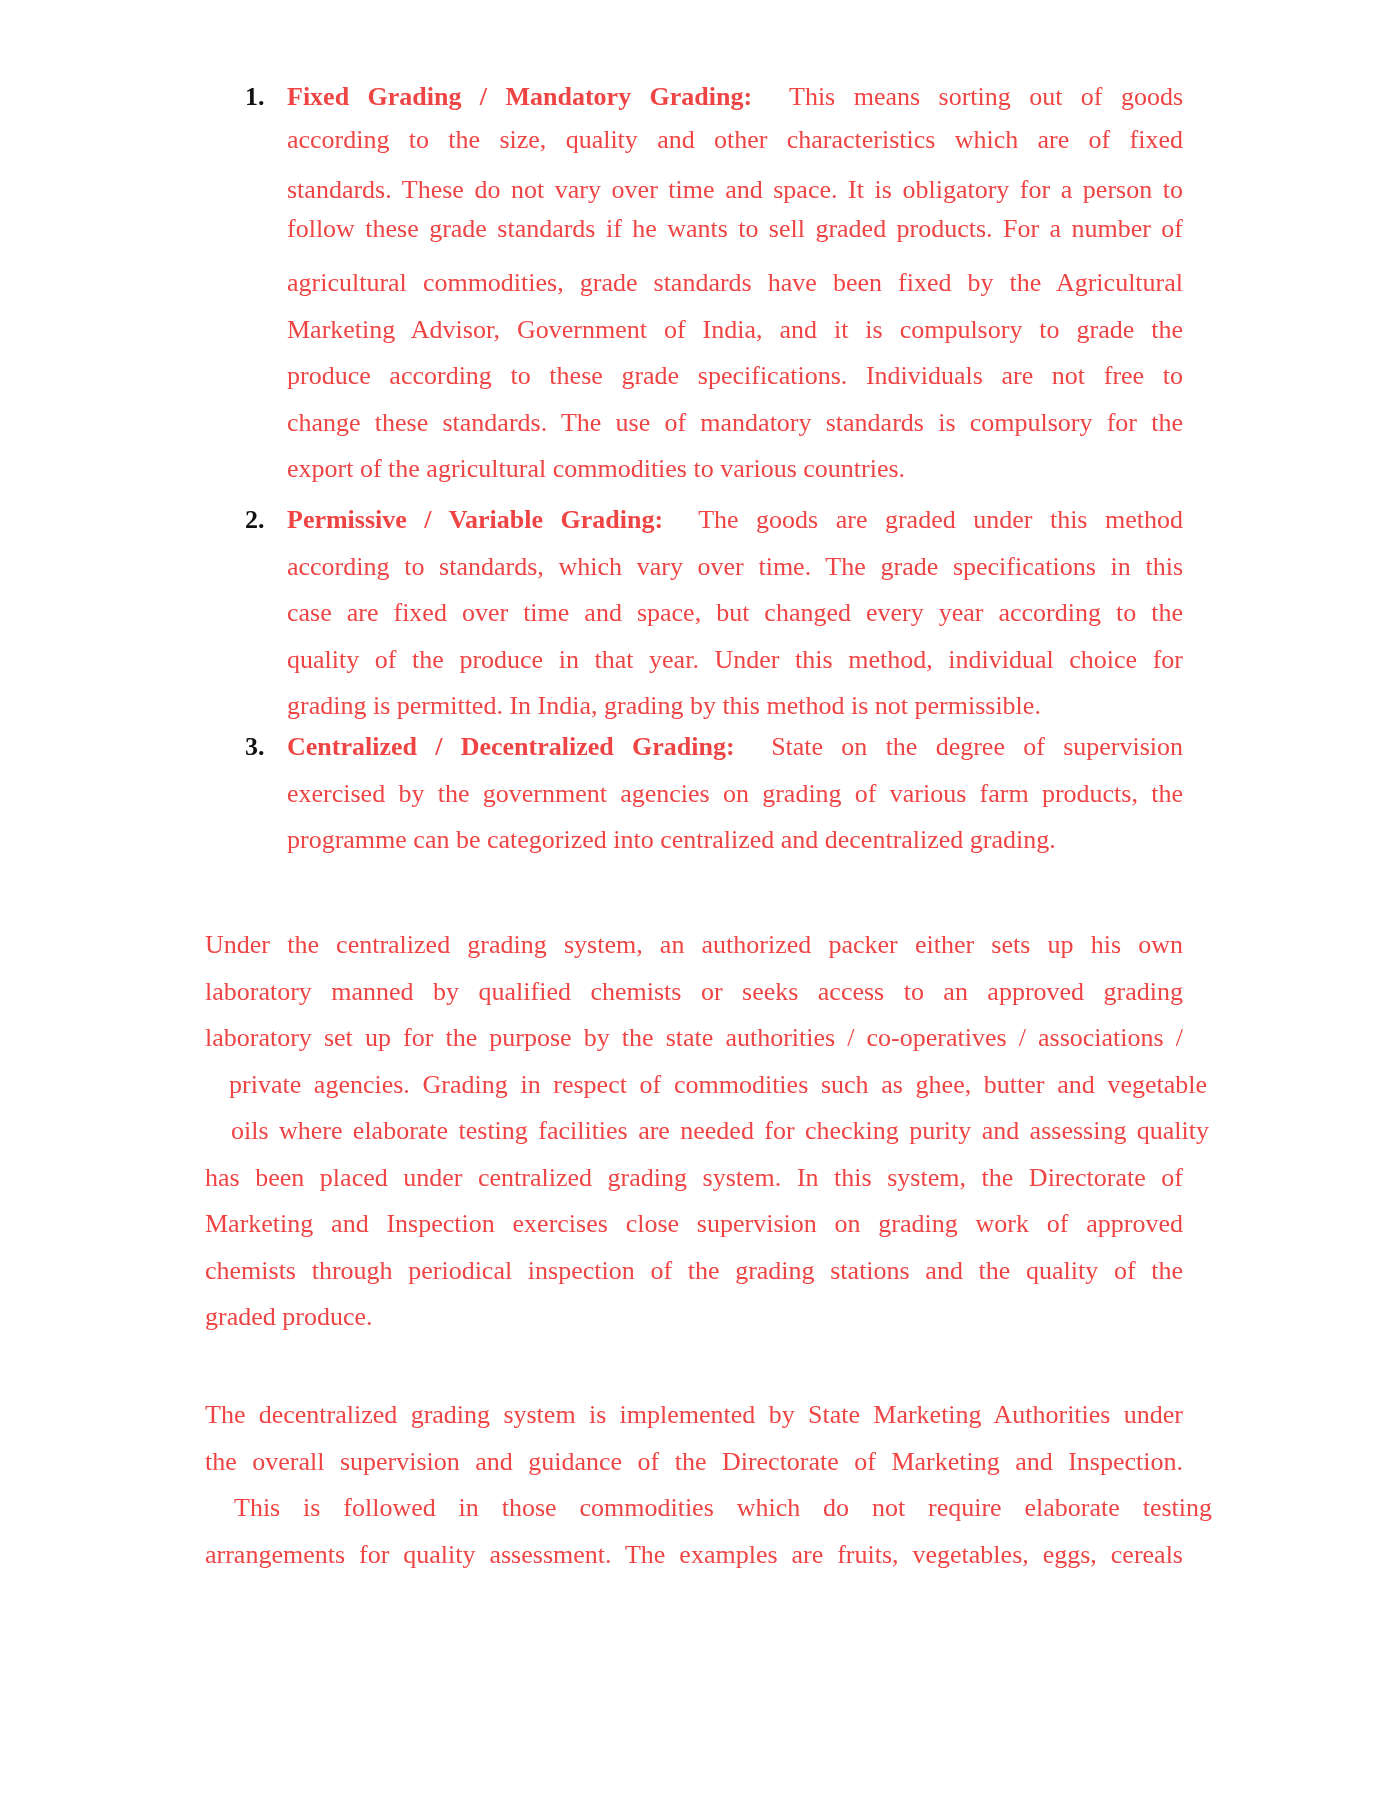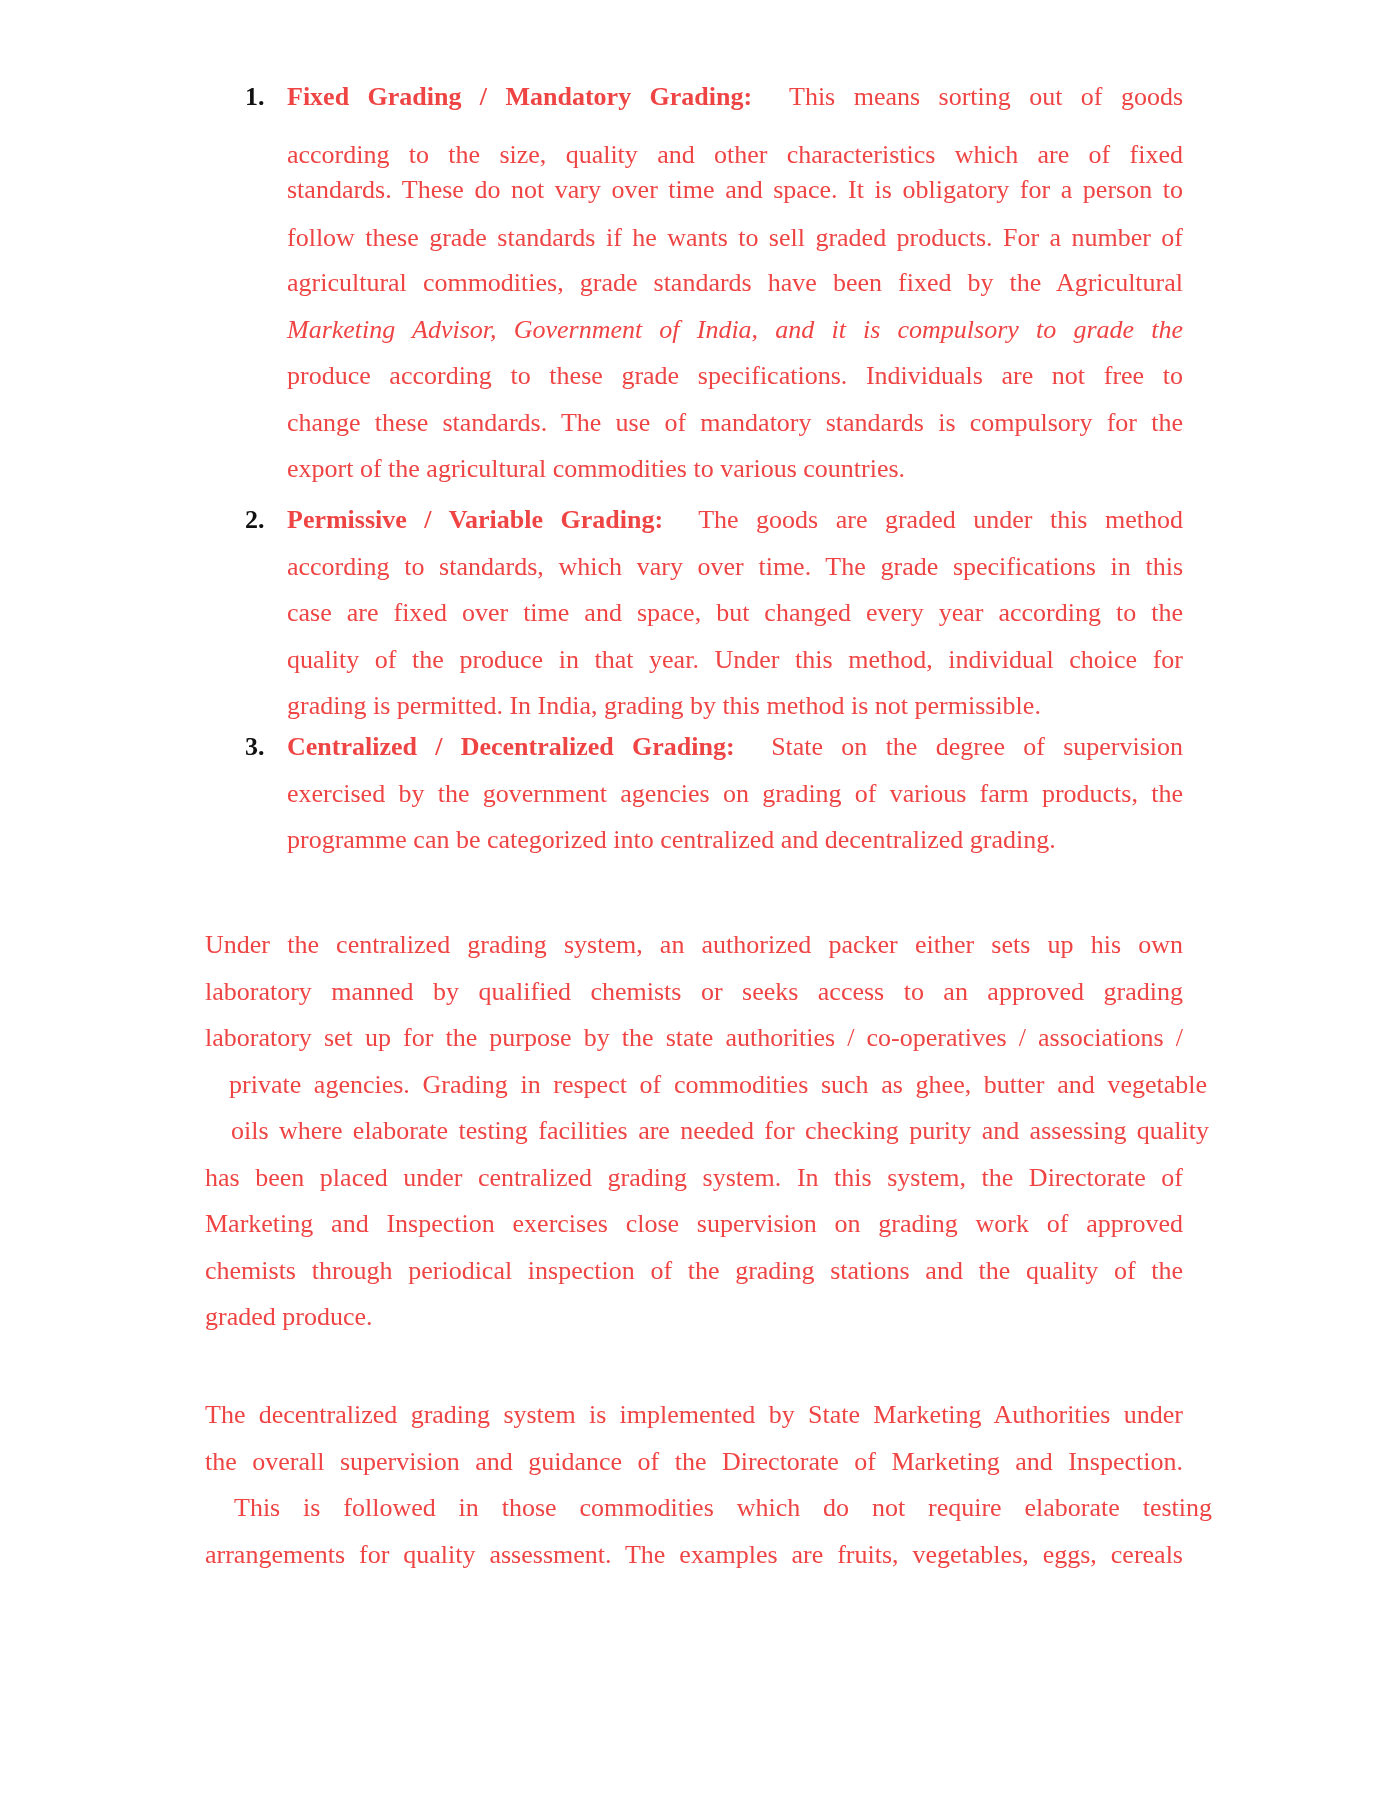--- a/index.html
+++ b/index.html
@@ -26,25 +26,25 @@
   .line.last .inner { text-align-last: left; }
 </style>
 </head>
 <body>
 
 <div class="page">
 
   <div>
     <span class="num" style="top:74px">1.</span>
     <div class="line list-line" style="top:74px"><span class="inner" style="display: inline-block; width: 100%; white-space: normal;"><span class="bold">Fixed Grading / Mandatory Grading:</span>&nbsp;&nbsp;<span>This means sorting out of goods</span></span></div>
-    <div class="line list-line" style="top:132px"><span class="inner" style="display: inline-block; width: 100%; white-space: normal;">according to the size, quality and other characteristics which are of fixed</span></div>
+    <div class="line list-line" style="top:117px"><span class="inner" style="display: inline-block; width: 100%; white-space: normal;">according to the size, quality and other characteristics which are of fixed</span></div>
     <div class="line list-line" style="top:167px"><span class="inner" style="display: inline-block; width: 100%; white-space: normal;">standards.  These do not vary over time and space.  It is obligatory for a person to</span></div>
-    <div class="line list-line" style="top:215px"><span class="inner" style="display: inline-block; width: 100%; white-space: normal;">follow these grade standards if he wants to sell graded products.  For a number of</span></div>
+    <div class="line list-line" style="top:206px"><span class="inner" style="display: inline-block; width: 100%; white-space: normal;">follow these grade standards if he wants to sell graded products.  For a number of</span></div>
     <div class="line list-line" style="top:260px"><span class="inner" style="display: inline-block; width: 100%; white-space: normal;">agricultural commodities, grade standards have been fixed by the Agricultural</span></div>
-    <div class="line list-line" style="top:306.5px"><span class="inner" style="display: inline-block; width: 100%; white-space: normal; font-style: italic;">Marketing Advisor, Government of India, and it is compulsory to grade the</span></div>
+    <div class="line list-line" style="top:306.5px"><span class="inner" style="display: inline-block; width: 100%; white-space: normal;">Marketing Advisor, Government of India, and it is compulsory to grade the</span></div>
     <div class="line list-line" style="top:353px"><span class="inner" style="display: inline-block; width: 100%; white-space: normal;">produce according to these grade specifications.  Individuals are not free to</span></div>
     <div class="line list-line" style="top:399.5px"><span class="inner" style="display: inline-block; width: 100%; white-space: normal;">change these standards.  The use of mandatory standards is compulsory for the</span></div>
     <div class="line list-line last" style="top:446px"><span class="inner" style="display: inline-block; width: 100%; white-space: normal;">export of the agricultural commodities to various countries.</span></div>
   </div>
 
   <div>
     <span class="num" style="top:497px">2.</span>
     <div class="line list-line" style="top:497px"><span class="inner" style="display: inline-block; width: 100%; white-space: normal;"><span class="bold">Permissive / Variable Grading:</span>&nbsp;&nbsp;<span>The goods are graded under this method</span></span></div>
     <div class="line list-line" style="top:543.5px"><span class="inner" style="display: inline-block; width: 100%; white-space: normal;">according to standards, which vary over time.  The grade specifications in this</span></div>
     <div class="line list-line" style="top:590px"><span class="inner" style="display: inline-block; width: 100%; white-space: normal;">case are fixed over time and space, but changed every year according to the</span></div>

